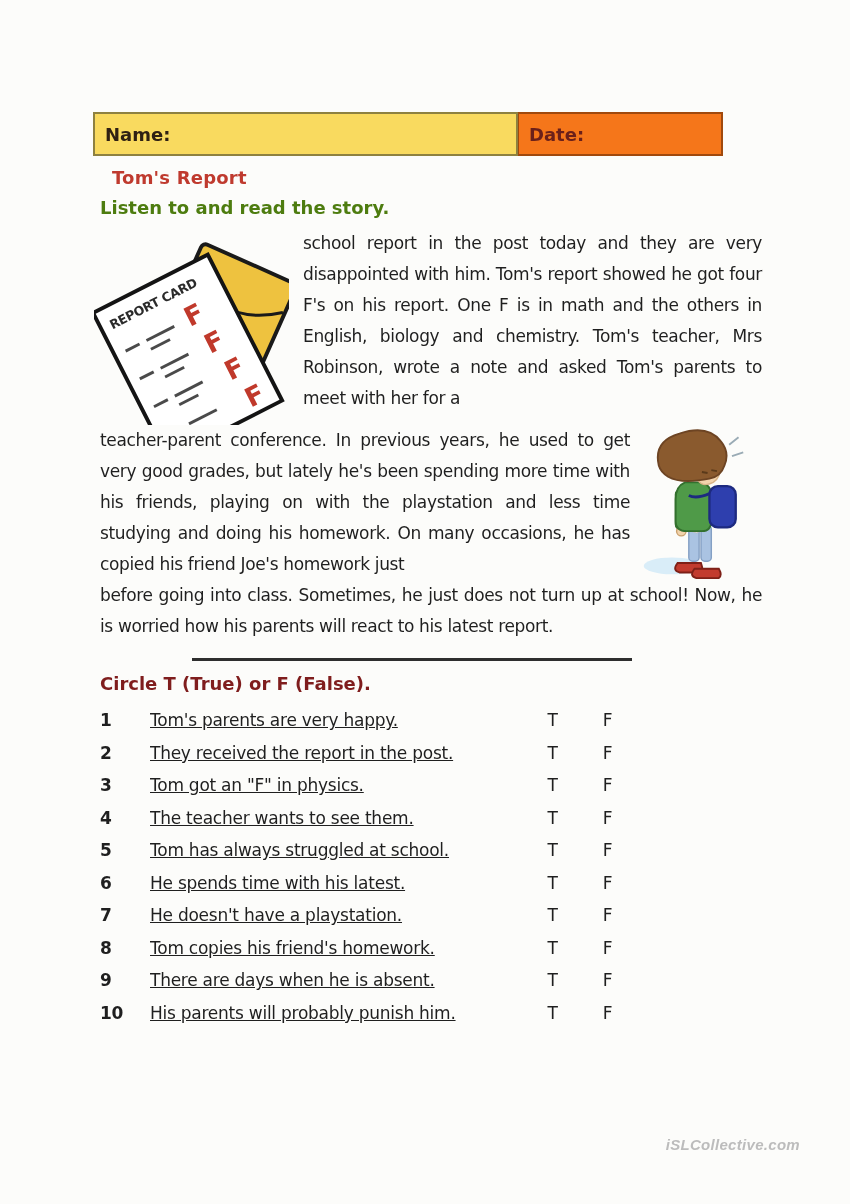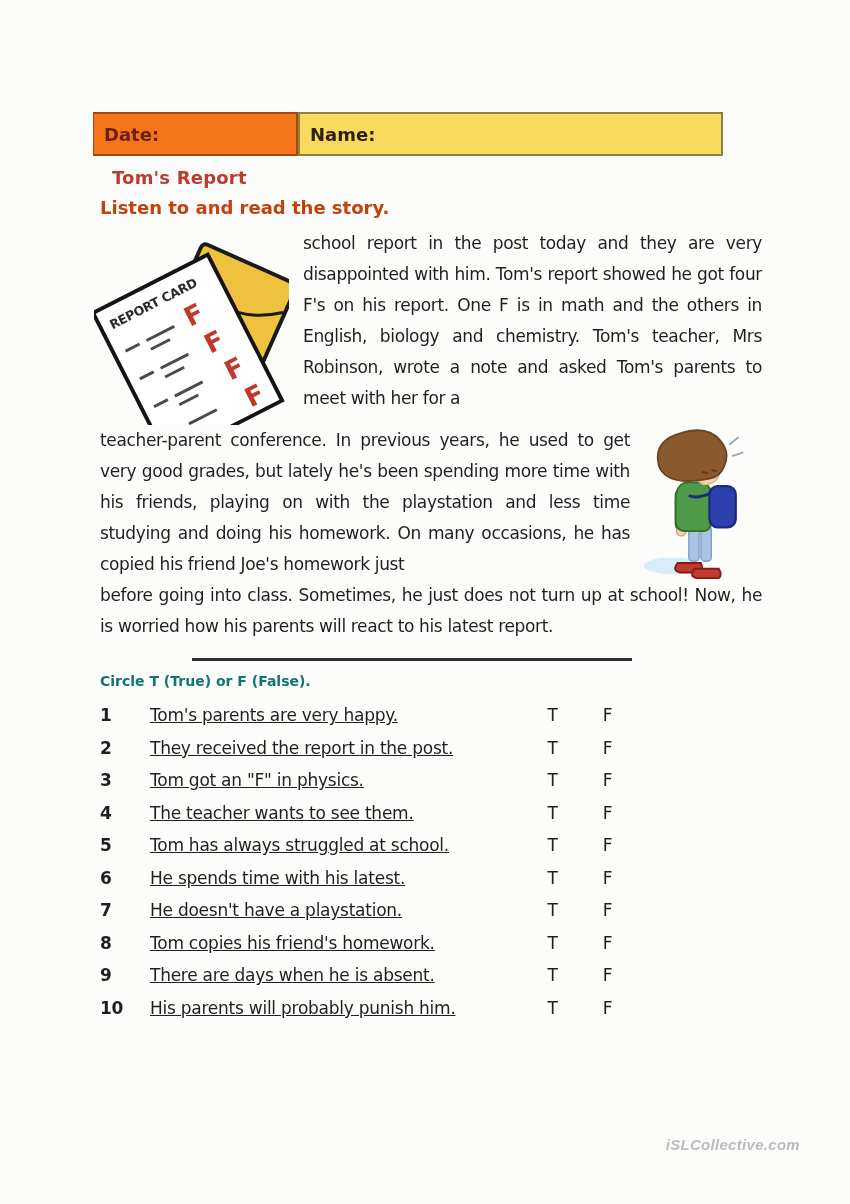--- a/index.html
+++ b/index.html
@@ -12,55 +12,55 @@
   
   .header-bar { position:absolute; left:93px; top:112px; width:630px; height:44px; display:flex; }
   .header-cell { box-sizing:border-box; height:100%; display:flex; align-items:center;
                  padding-left:10px; font-size:18px; font-weight:bold; }
   .header-cell.name { width:425px; background:#f9da5f; border:2px solid #8e8140; color:#2f2013; }
   .header-cell.date { width:205px; background:#f5761a; border:2px solid #a0490d; border-left-width:1px; color:#6b201a; }
 
   .content { position:absolute; left:100px; top:167px; width:662px; }
 
   .title { font-size:18px; font-weight:bold; color:#bf3a2e; margin:0 0 9px 12px; letter-spacing:0.2px; }
-  .instruction { font-size:18px; font-weight:bold; color:#c2410c; margin:9px 0 10px 0; }
+  .instruction { font-size:18px; font-weight:bold; color:#4d7c0f; margin:9px 0 10px 0; }
 
   .story { font-size:17px; line-height:31px; letter-spacing:-0.35px; text-align:justify; }
   .story p { margin:0; }
   .story .row { display:flex; align-items:flex-start; }
   .story .grow { flex:1 1 auto; min-width:0; }
 
   .img-reportcard { flex:0 0 195px; width:195px; height:195px; margin:2px 14px 0 -6px; }
   .img-boy { flex:0 0 122px; width:122px; height:152px; margin:2px 0 0 10px; }
 
   .divider { width:440px; height:0; margin:16px 0 12px 92px; border-top:3px solid #2e2e2e; }
 
-  .quiz-head { font-size:14px; font-weight:bold; color:#0f766e; margin:0 0 10px 0; }
+  .quiz-head { font-size:18px; font-weight:bold; color:#7f1d1d; margin:0 0 10px 0; }
   .quiz { display:grid; grid-template-columns:50px 375px 55px 55px; grid-auto-rows:32.5px;
           align-items:center; font-size:17px; letter-spacing:-0.25px; }
   .qrow { display:contents; }
   .qnum { font-weight:bold; }
   .qtext { white-space:nowrap; overflow:hidden;text-decoration:underline; }
   .qtf { text-align:center; }
 
   .watermark { position:absolute; top:1136px; right:50px;
                font-family:"Liberation Sans", sans-serif; font-size:15px; font-weight:bold;
                color:#bcbcbc; letter-spacing:0.3px;font-style:italic; }
 </style>
 </head>
 <body>
 
 <div class="page">
 
   <div class="header-bar">
+    <div class="header-cell name">
+      <span>Name:</span>
+    </div>
     <div class="header-cell date">
       <span>Date:</span>
-    </div>
-    <div class="header-cell name">
-      <span>Name:</span>
     </div>
   </div>
 
   <div class="content">
 
     <h1 class="title">Tom's Report</h1>
     <h2 class="instruction">Listen to and read the story.</h2>
 
     <div class="story">
 

